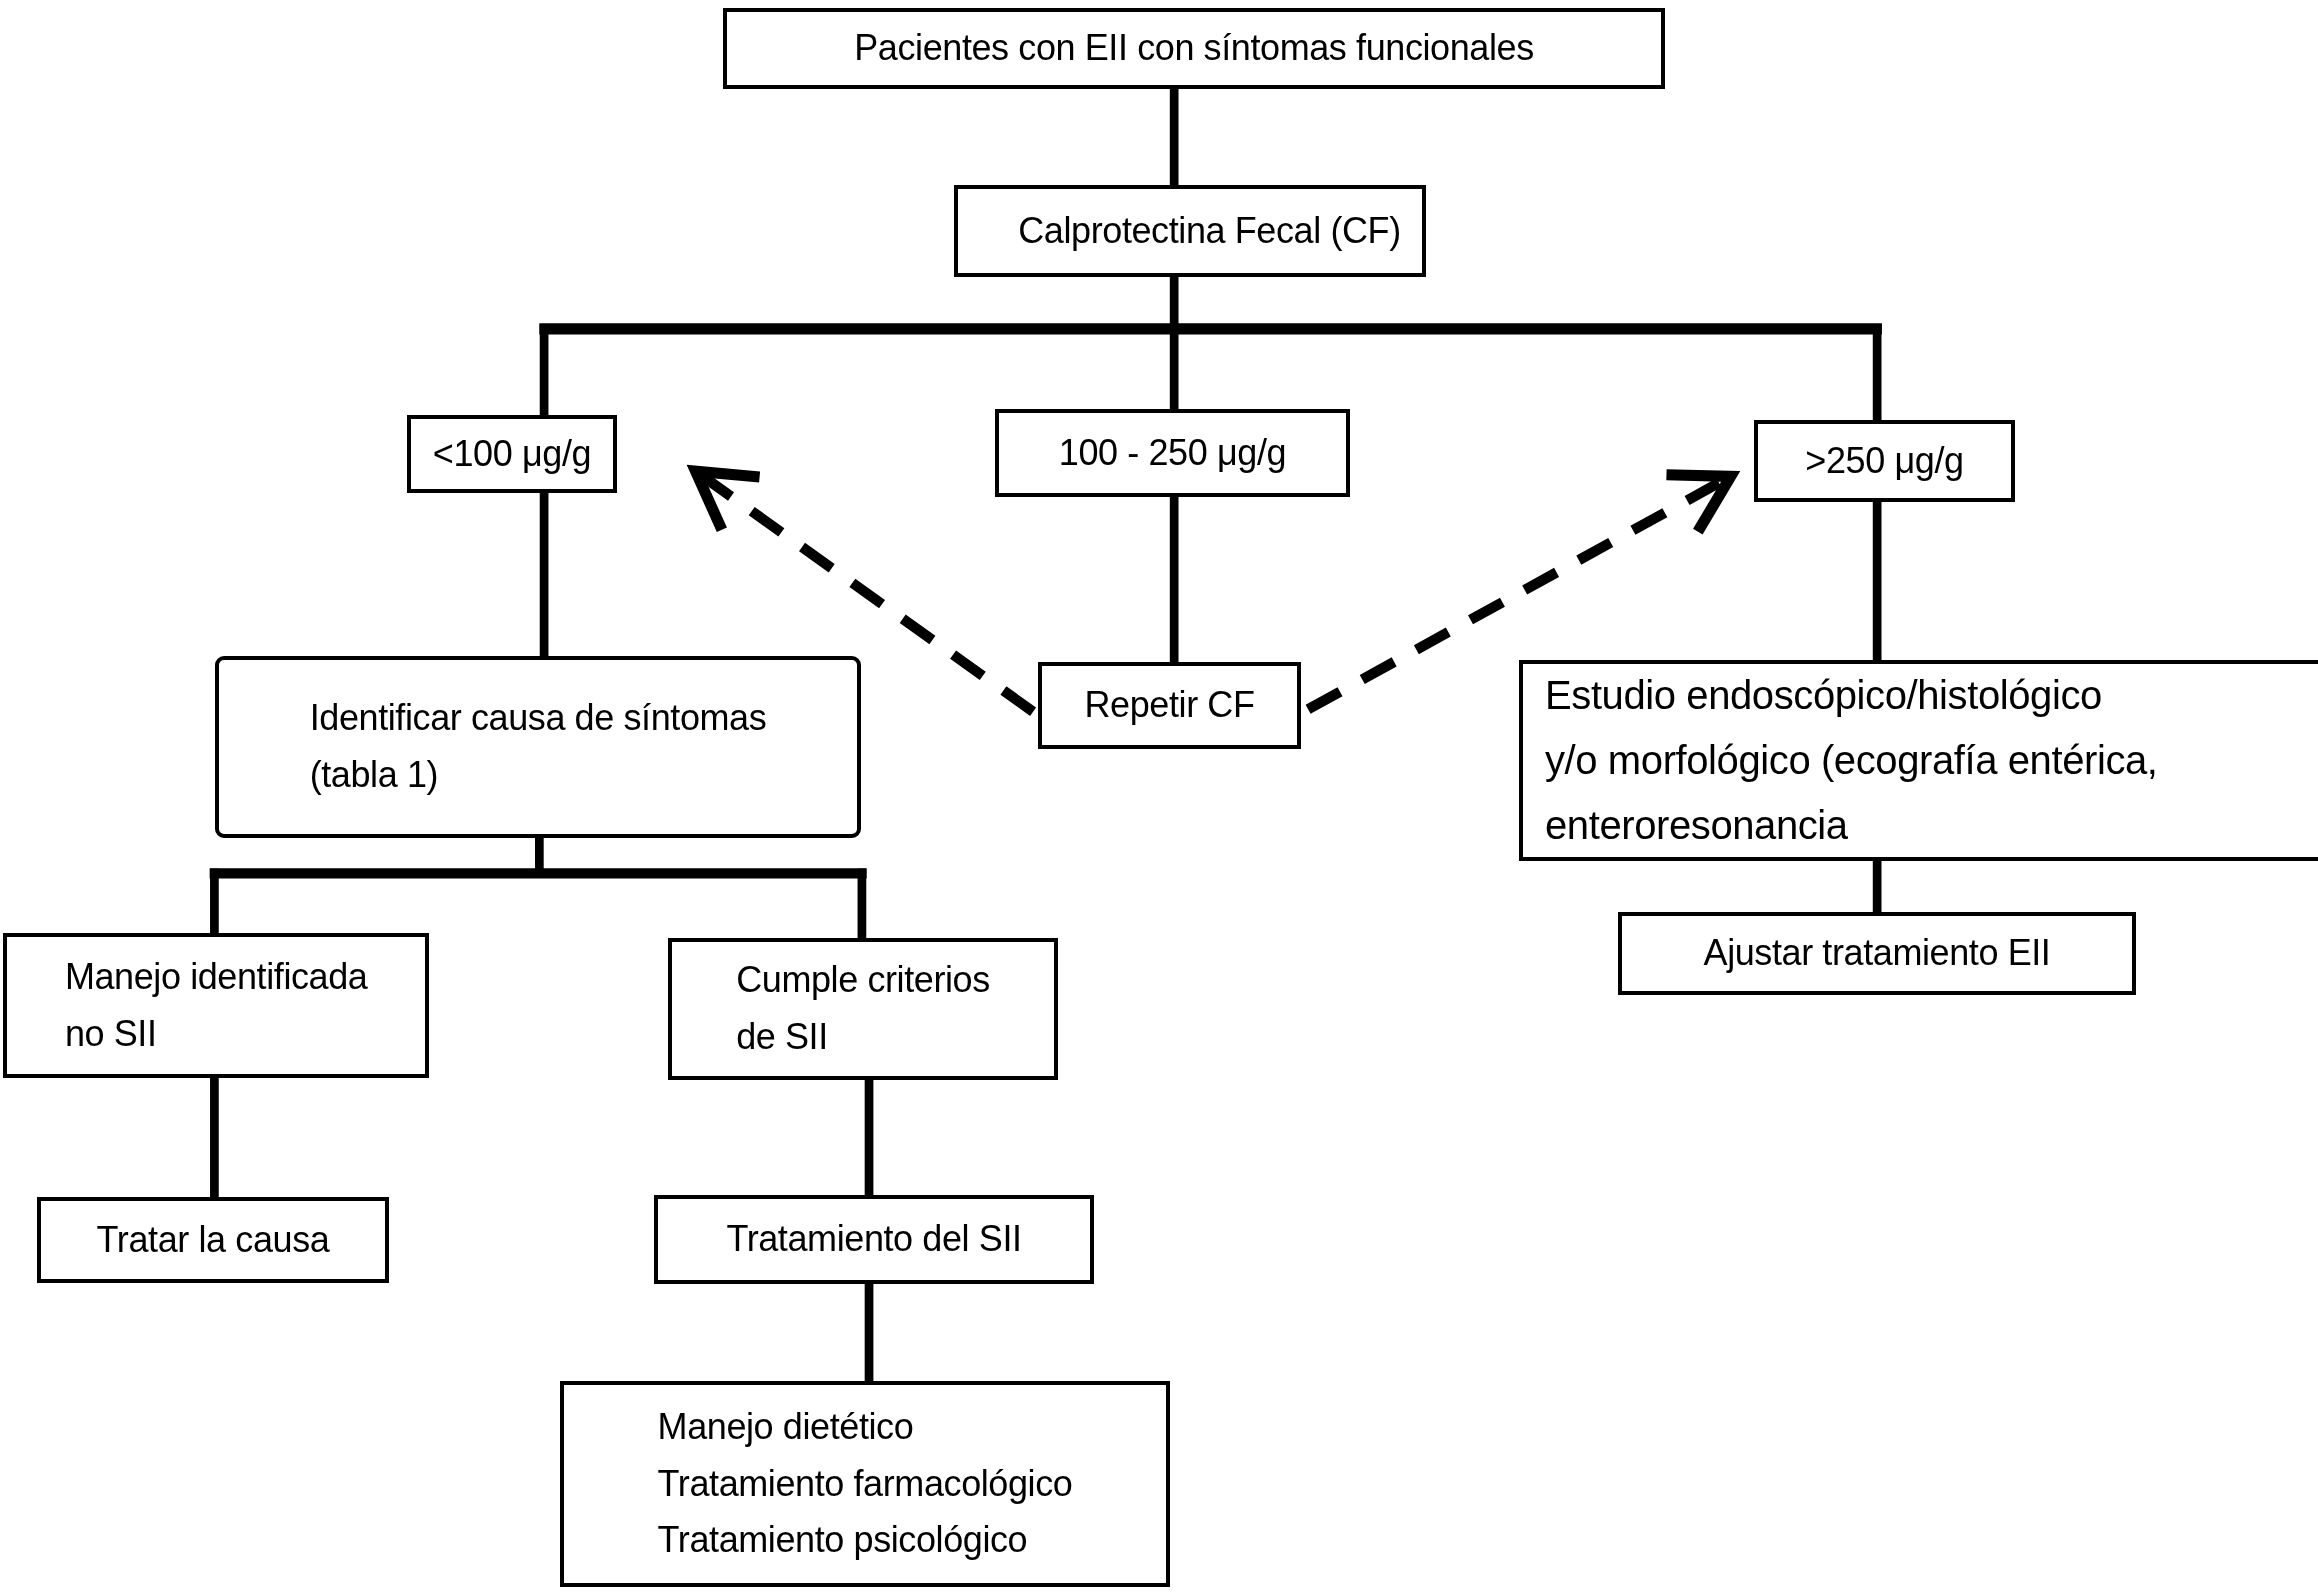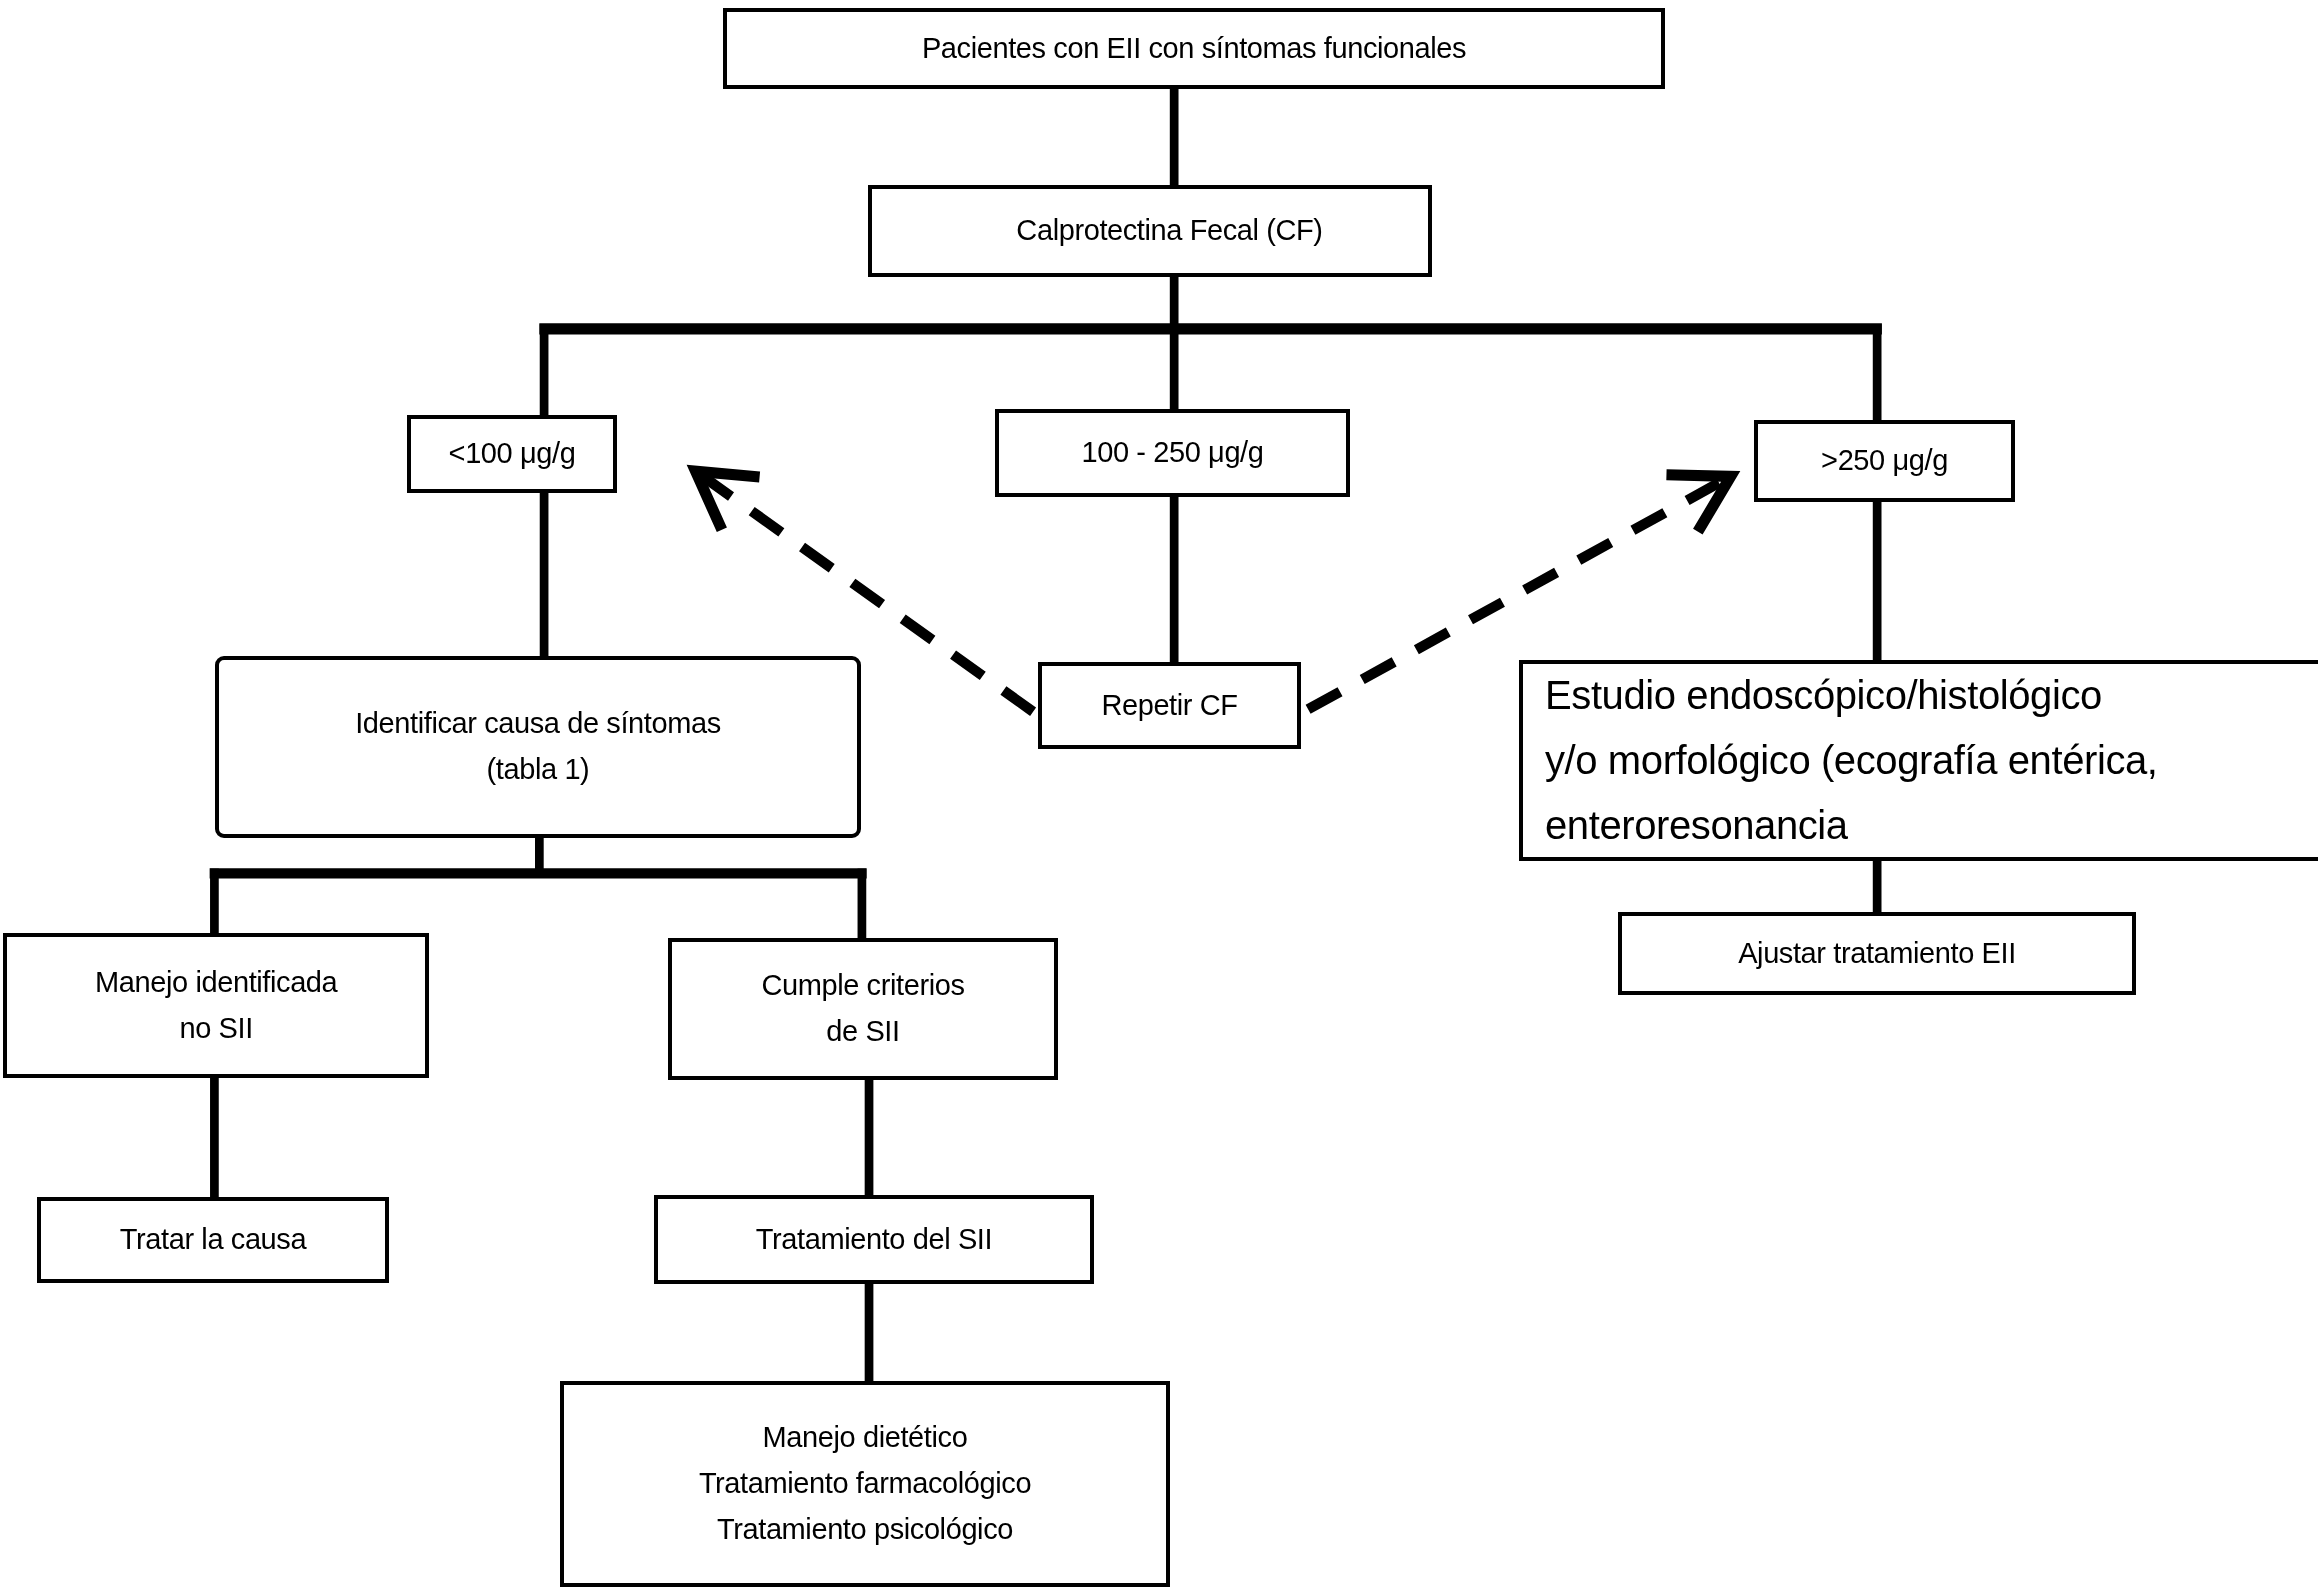--- a/index.html
+++ b/index.html
@@ -14,22 +14,21 @@
   }
   #wires { position: absolute; left: 0; top: 0; width: 100%; height: 100%; }
   .node {
     position: absolute;
     box-sizing: border-box;
     background: #ffffff;
     border: 4.8px solid #000000;
     display: flex;
     align-items: center;
     justify-content: center;
-    text-align: center;
-    font-size: 29px;
+    font-size: 36px;
     line-height: 1.58;
     white-space: pre-line;
     letter-spacing: -0.4px;
     z-index: 2;
   }
   .node.align-left {
     justify-content: flex-start;
     text-align: left;
     padding: 0 22px;
     font-size: 40px;
@@ -77,21 +76,21 @@
     <line x1="1096" y1="1618" x2="1096" y2="1748" stroke="#000000" stroke-width="11"></line>
 
     <line x1="1303" y1="898" x2="882" y2="598" stroke="#000000" stroke-width="13" stroke-dasharray="46 32" marker-end="url(#chevron)"></line>
     <line x1="1650" y1="895" x2="2178" y2="604" stroke="#000000" stroke-width="13" stroke-dasharray="46 32" marker-end="url(#chevron)"></line>
   </svg>
 
   <div class="node" style="left:723px; top:8px; width:942px; height:81px;">
     <span>Pacientes con EII con síntomas funcionales</span>
   </div>
 
-  <div class="node" style="left:868px; top:185px; width:564px; height:92px;padding-left:39px;">
+  <div class="node" style="left:954px; top:185px; width:472px; height:92px;padding-left:39px;">
     <span>Calprotectina Fecal (CF)</span>
   </div>
 
   <div class="node" style="left:407px; top:415px; width:210px; height:78px;">
     <span>&lt;100 μg/g</span>
   </div>
 
   <div class="node" style="left:995px; top:409px; width:355px; height:88px;">
     <span>100 - 250 μg/g</span>
   </div>

